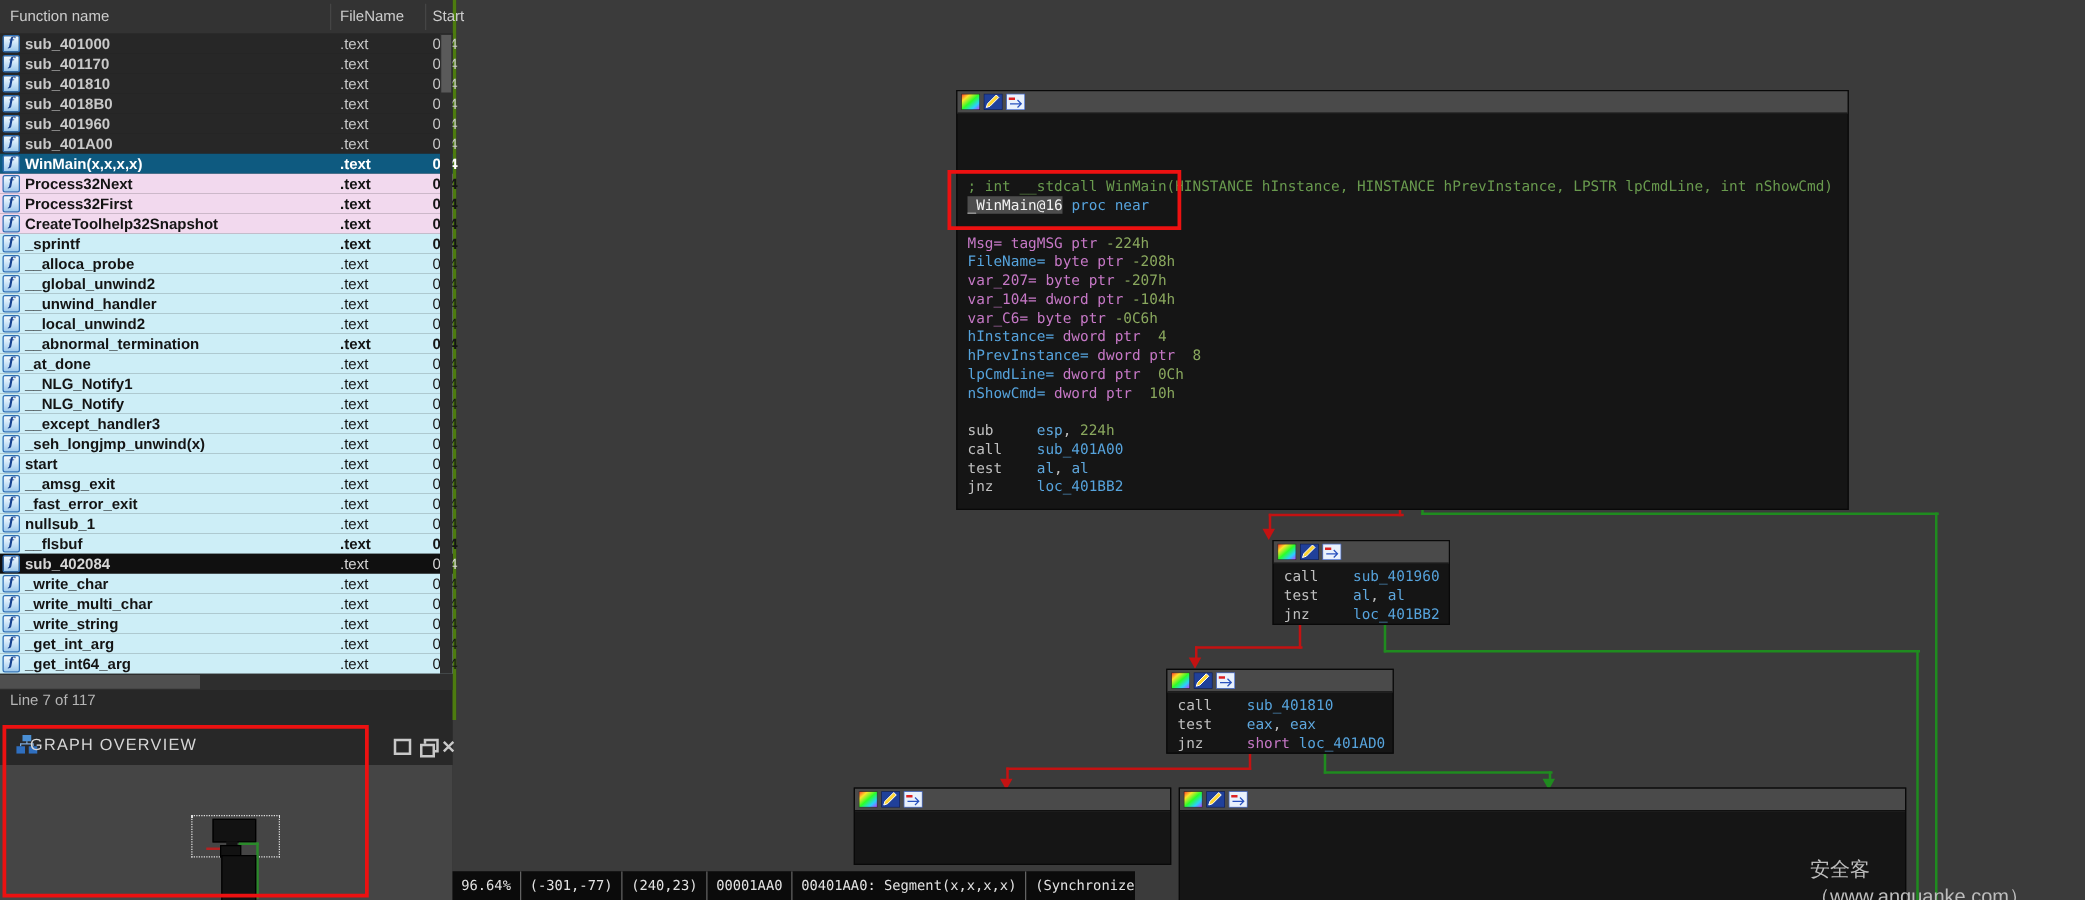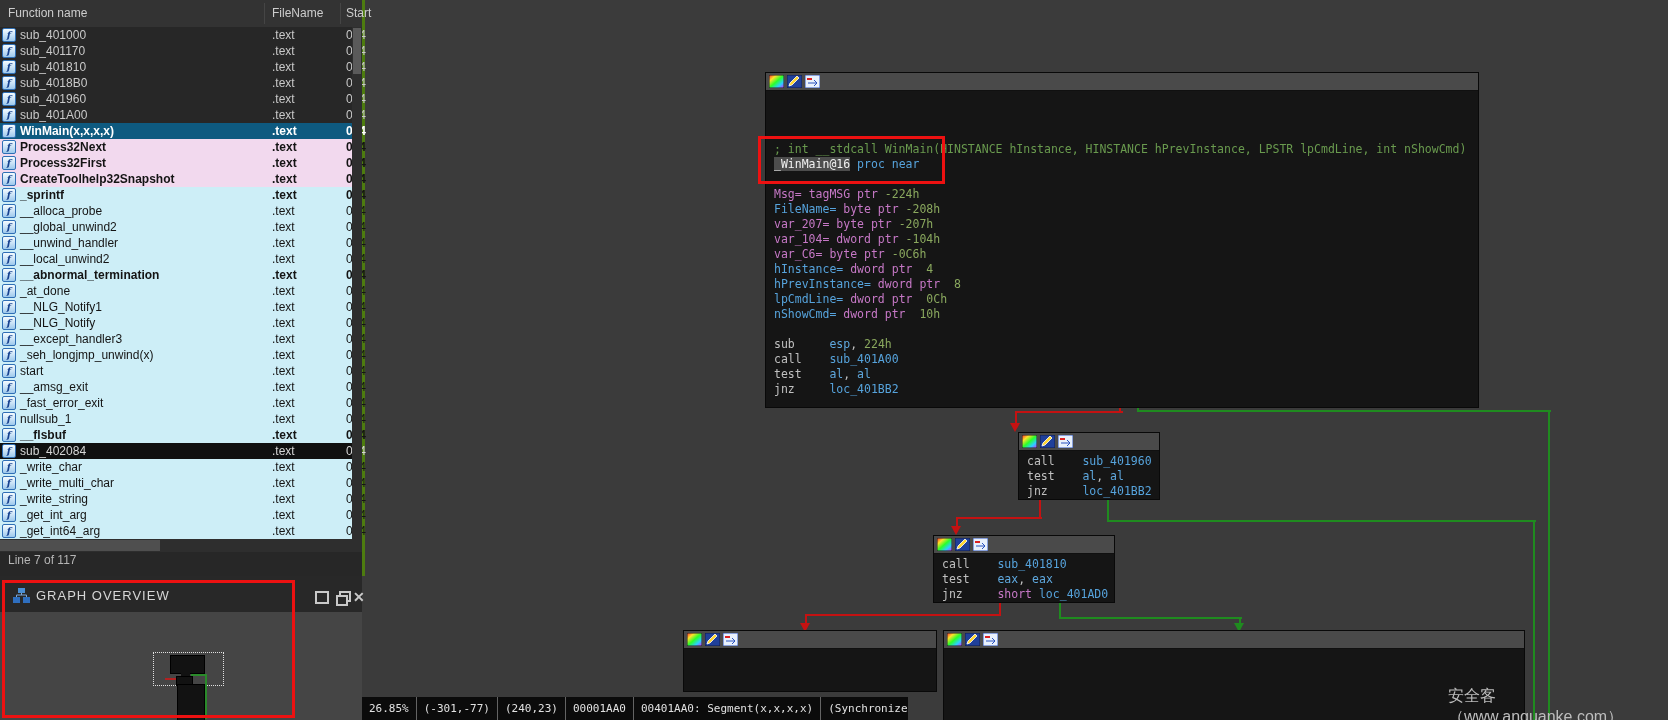--- a/index.html
+++ b/index.html
@@ -16,33 +16,33 @@
   .fn-row{position:absolute;left:0;width:362px;height:16px;font-size:12px;line-height:16px;white-space:nowrap;}
   .r-dark{background:#272727;color:#c9c9c9;}
   .r-sel{background:#0e5a80;color:#ffffff;font-weight:bold;}
   .r-pink{background:#f2d9ee;color:#141414;}
   .r-blue{background:#cdeef7;color:#141414;}
   .r-black{background:#101010;color:#d6d6d6;}
   .bold{font-weight:bold;}
   .ficon{position:absolute;left:2px;top:1px;width:12px;height:12px;border:1px solid #2f6fb5;border-radius:2px;
          background:linear-gradient(180deg,#f4fbff 0%,#cfe6f8 45%,#9ec9ec 100%);
          color:#16418f;font:italic bold 10px/12px "DejaVu Serif",serif;text-align:center;}
-  .fcell-name{position:absolute;left:20px;top:0;}
+  .fcell-name{position:absolute;left:20px;top:0;font-weight:bold;}
   .fcell-seg{position:absolute;left:272px;top:0;}
   .fcell-start{position:absolute;left:346px;top:0;}
   #fn-vsb{left:352px;top:27px;width:10px;height:512px;background:#2e2e2e;}
   #fn-vsb-thumb{left:1px;top:1px;width:8px;height:46px;background:#5a5a5a;position:absolute;}
   #fn-hsb{left:0;top:539px;width:362px;height:13px;background:#2e2e2e;}
   #fn-hsb-thumb{left:0;top:1px;width:160px;height:11px;background:#4f4f4f;position:absolute;}
   #fn-status{left:8px;top:553px;color:#b5b5b5;font-size:12px;}
 
   
   #ov-panel{left:0;top:576px;width:362px;height:144px;background:#282828;}
   #ov-titlebar{position:absolute;left:0;top:0;width:362px;height:36px;background:#282828;}
-  #ov-title{position:absolute;left:36px;top:12px;color:#d6d6d6;font-size:13px;letter-spacing:1px;}
+  #ov-title{position:absolute;left:24px;top:12px;color:#d6d6d6;font-size:13px;letter-spacing:1px;}
   #ov-icon{position:absolute;left:13px;top:12px;}
   .winbtn{position:absolute;top:15px;width:13px;height:13px;color:#c9c9c9;}
   #btn-max{left:315px;border:2px solid #c9c9c9;width:10px;height:9px;}
   #btn-restore{left:336px;}
   #btn-restore .sq1{position:absolute;left:3px;top:0;width:8px;height:7px;border:2px solid #c9c9c9;}
   #btn-restore .sq2{position:absolute;left:0;top:4px;width:8px;height:7px;border:2px solid #c9c9c9;background:#282828;}
   #btn-close{left:353px;font-size:14px;font-weight:bold;line-height:13px;}
   #ov-content{position:absolute;left:0;top:36px;width:362px;height:108px;background:#454545;}
   .mg{position:absolute;}
 
@@ -503,15 +503,15 @@
           </svg>
         </span>
       </div>
       <div class="gbody"><div class="gline"></div></div>
     </div>
   </div>
 
 <div class="red-annotation" style="left:758px;top:136px;width:181px;height:42px;"></div>
 <div class="red-annotation" style="left:2px;top:580px;width:287px;height:132px;"></div>
 
-<div id="status-bar" class="abs"><span class="sb-seg">26.85%</span><span class="sb-seg">(-301,-77)</span><span class="sb-seg">(240,23)</span><span class="sb-seg">00001AA0</span><span class="sb-seg">00401AA0: Segment(x,x,x,x)</span><span class="sb-seg">(Synchronized with Hex View-1)</span></div>
+<div id="status-bar" class="abs"><span class="sb-seg">96.64%</span><span class="sb-seg">(-301,-77)</span><span class="sb-seg">(240,23)</span><span class="sb-seg">00001AA0</span><span class="sb-seg">00401AA0: Segment(x,x,x,x)</span><span class="sb-seg">(Synchronized with Hex View-1)</span></div>
 
 <div id="watermark" class="abs">安全客（www.anquanke.com）</div>
 
 </body></html>

